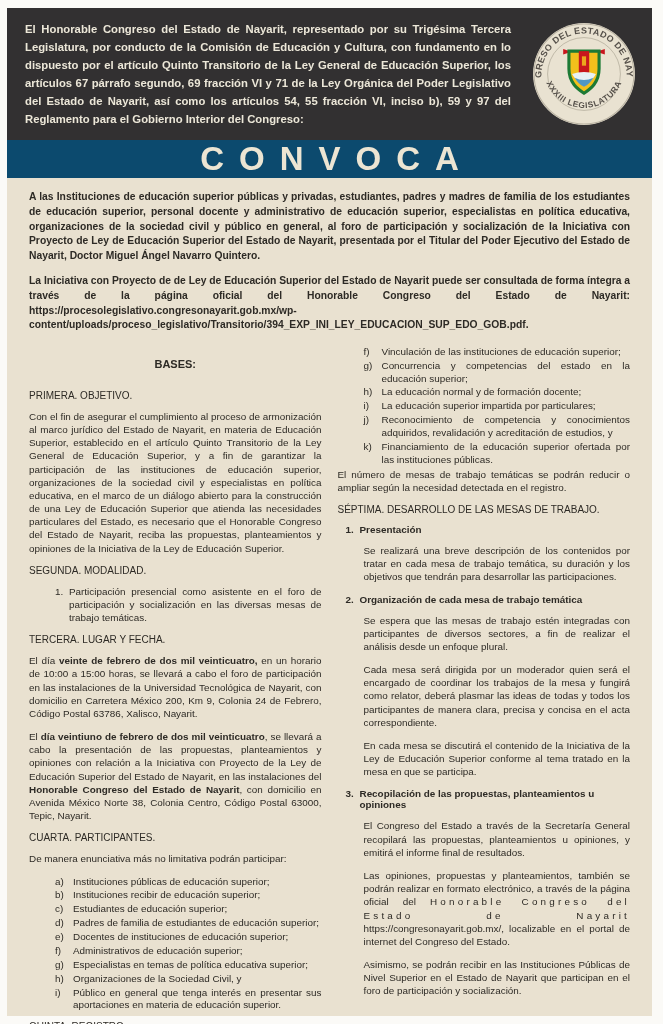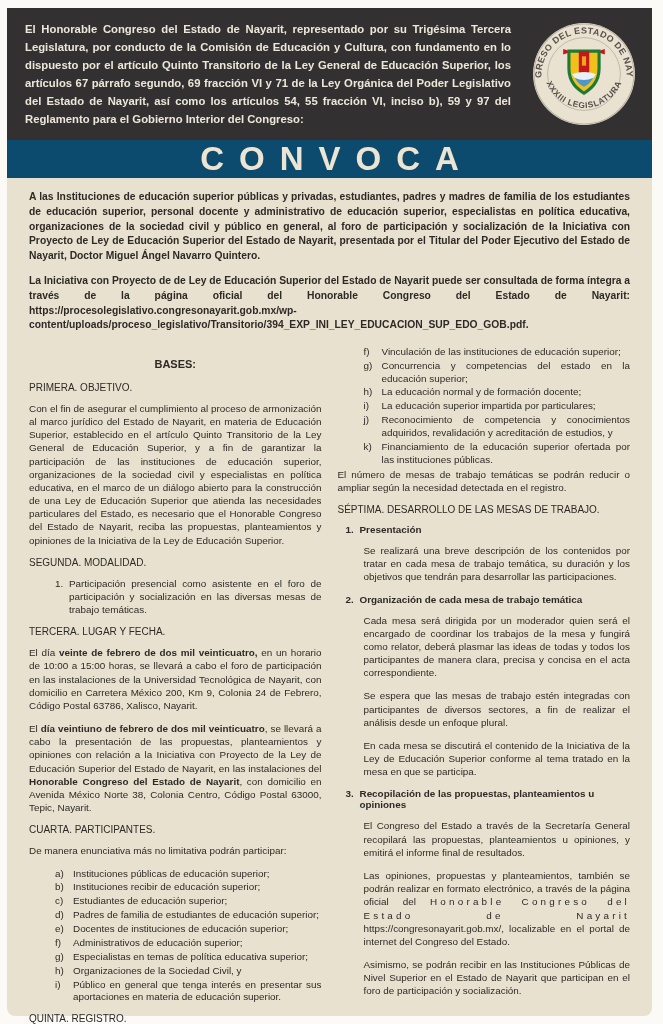--- a/index.html
+++ b/index.html
@@ -1,33 +1,33 @@
 <!DOCTYPE html>
 <html><head>
 <meta charset="utf-8">
 <style>
   html,body{margin:0;padding:0;}
   body{width:663px;height:1024px;background:#fbfaf7;font-family:"Liberation Sans",sans-serif;position:relative;overflow:hidden;}
-  .poster{position:absolute;left:7px;top:8px;width:645px;height:1008px;display:flex;flex-direction:column;background:#e9e1d0;border-radius:8px;}
+  .poster{position:absolute;left:7px;top:8px;width:645px;height:1008px;display:flex;flex-direction:column;background:#e9e1d0;}
 
   
   .hdr{background:#323031;display:flex;align-items:center;padding:12px 14px 12px 18px;gap:12px;}
   .hdr-text{width:486px;color:#ece7d8;font-weight:bold;font-size:11.3px;line-height:1.6;text-align:justify;}
   .seal-big{width:104px;height:104px;flex:0 0 auto;margin-left:auto;margin-right:2px;}
 
   
   .banner{background:#0c4a6e;height:46px;display:flex;align-items:center;justify-content:center;}
   .banner span{color:#ece5d3;font-weight:bold;font-size:33px;letter-spacing:15px;text-indent:15px;}
 
   
   .doc{flex:1;padding:12px 22px 8px 22px;color:#2d2a25;}
   .intro{font-weight:bold;font-size:10.3px;line-height:1.42;text-align:justify;margin:0 0 11px 0;overflow-wrap:anywhere;}
   .cols{display:flex;gap:16px;}
   .col{flex:1;min-width:0;}
-  .bases{font-weight:bold;font-size:11px;text-align:center;margin:14px 0 12px 0;}
+  .bases{font-weight:bold;font-size:11px;text-align:center;margin:14px 0 20px 0;}
   .sec-title{font-weight:normal;font-size:10px;margin:0 0 9px 0;}
   .doc p.t{font-size:9.9px;line-height:1.33;text-align:justify;margin:0 0 10px 0;}
   .gap-top{margin-top:2px;}
   .li{display:flex;font-size:9.9px;line-height:1.3;padding-left:26px;margin-bottom:1px;}
   .li .lt{flex:0 0 18px;}
   .li .tx{flex:1;text-align:justify;}
   .num-item{display:flex;font-size:9.9px;line-height:1.33;padding-left:26px;margin:0 0 10px 0;}
   .num-item .n{flex:0 0 14px;}
   .num-item .tx{flex:1;text-align:justify;}
   .sub-h{display:flex;font-weight:bold;font-size:9.9px;padding-left:8px;margin:0 0 9px 0;}
@@ -178,22 +178,22 @@
           </div>
         <div class="sub-body">
           <p class="t">Se realizará una breve descripción de los contenidos por tratar en cada mesa de trabajo temática, su duración y los objetivos que tendrán para desarrollar las participaciones.</p>
         </div>
 
         <div class="sub-h">
             <span class="n">2.</span>
             <span>Organización de cada mesa de trabajo temática</span>
           </div>
         <div class="sub-body">
+          <p class="t">Se espera que las mesas de trabajo estén integradas con participantes de diversos sectores, a fin de realizar el análisis desde un enfoque plural.</p>
           <p class="t">Cada mesa será dirigida por un moderador quien será el encargado de coordinar los trabajos de la mesa y fungirá como relator, deberá plasmar las ideas de todas y todos los participantes de manera clara, precisa y concisa en el acta correspondiente.</p>
-          <p class="t">Se espera que las mesas de trabajo estén integradas con participantes de diversos sectores, a fin de realizar el análisis desde un enfoque plural.</p>
           <p class="t">En cada mesa se discutirá el contenido de la Iniciativa de la Ley de Educación Superior conforme al tema tratado en la mesa en que se participa.</p>
         </div>
 
         <div class="sub-h">
             <span class="n">3.</span>
             <span>Recopilación de las propuestas, planteamientos u opiniones</span>
           </div>
         <div class="sub-body">
           <p class="t">El Congreso del Estado a través de la Secretaría General recopilará las propuestas, planteamientos u opiniones, y emitirá el informe final de resultados.</p>
           <p class="t"><span>Las opiniones, propuestas y planteamientos, también se podrán realizar en formato electrónico, a través de la página oficial del </span><span class="spaced">Honorable Congreso del Estado de Nayarit</span><span> https://congresonayarit.gob.mx/, localizable en el portal de internet del Congreso del Estado.</span></p>

